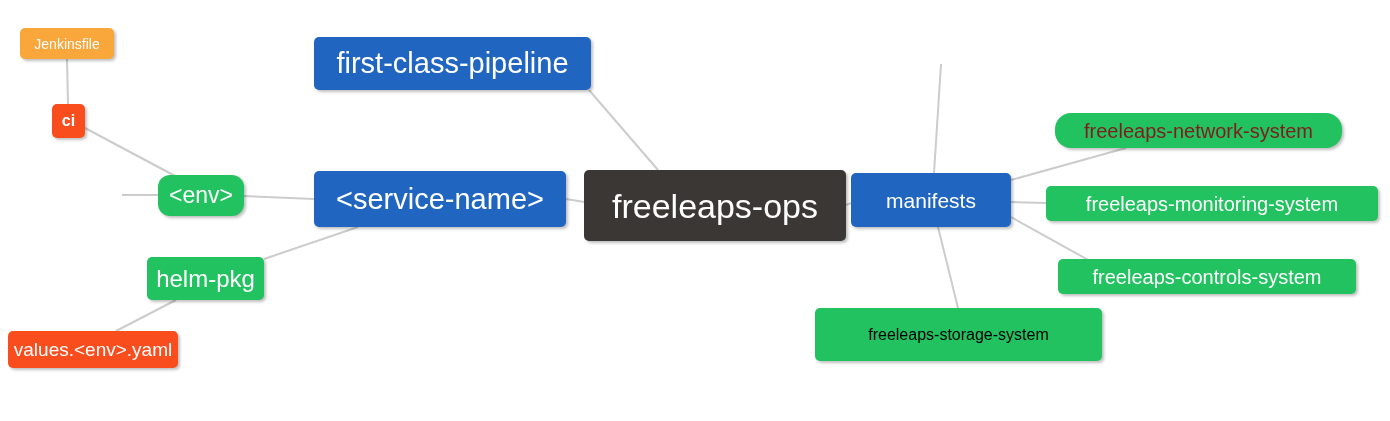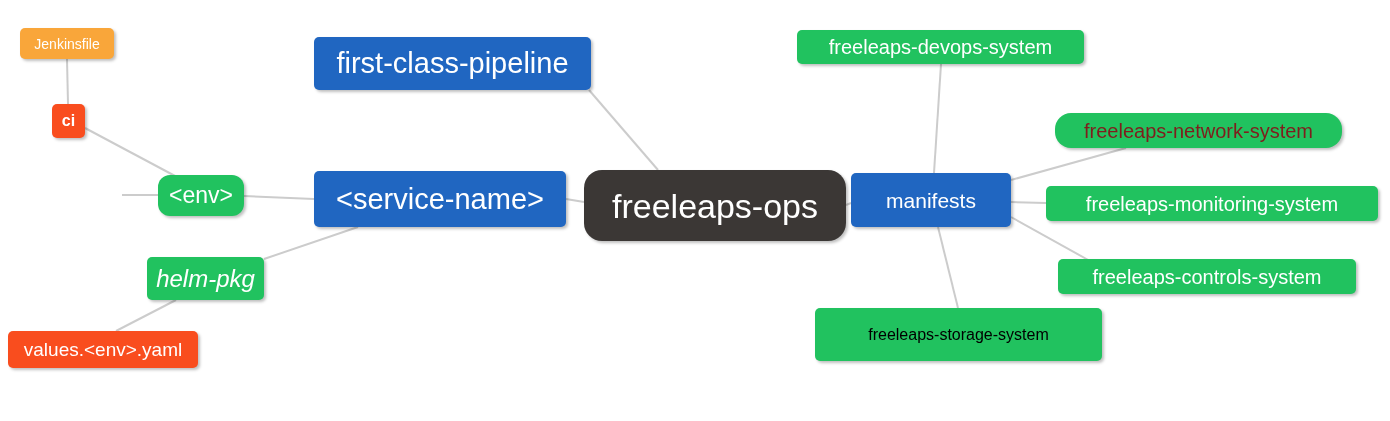--- a/index.html
+++ b/index.html
@@ -65,34 +65,31 @@
     </div>
     <div class="node" style="left: 158px; top: 175px; width: 86px; height: 41px; font-size: 23px; background: rgb(33, 194, 95); color: rgb(255, 255, 255); border-radius: 12px;">
       <span>&lt;env&gt;</span>
     </div>
     <div class="node" style="left: 314px; top: 37px; width: 277px; height: 53px; font-size: 29px; background: rgb(32, 102, 193); color: rgb(255, 255, 255);">
       <span>first-class-pipeline</span>
     </div>
     <div class="node" style="left: 314px; top: 171px; width: 252px; height: 56px; font-size: 29px; background: rgb(32, 102, 193); color: rgb(255, 255, 255);">
       <span>&lt;service-name&gt;</span>
     </div>
-    <div class="node" style="left: 584px; top: 170px; width: 262px; height: 71px; font-size: 34px; background: rgb(59, 55, 53); color: rgb(255, 255, 255); border-radius: 18px;">
+    <div class="node" style="left: 584px; top: 170px; width: 262px; height: 71px; font-size: 34px; background: rgb(59, 55, 53); color: rgb(255, 255, 255);">
       <span>freeleaps-ops</span>
     </div>
     <div class="node" style="left: 851px; top: 173px; width: 160px; height: 54px; font-size: 21px; background: rgb(32, 102, 193); color: rgb(255, 255, 255);">
       <span>manifests</span>
     </div>
-    <div class="node" style="left: 147px; top: 257px; width: 117px; height: 43px; font-size: 24px; background: rgb(33, 194, 95); color: rgb(255, 255, 255); font-style: italic;">
+    <div class="node" style="left: 147px; top: 257px; width: 117px; height: 43px; font-size: 24px; background: rgb(33, 194, 95); color: rgb(255, 255, 255);">
       <span>helm-pkg</span>
     </div>
-    <div class="node" style="left: 8px; top: 331px; width: 190px; height: 37px; font-size: 19px; background: rgb(249, 77, 30); color: rgb(255, 255, 255);">
+    <div class="node" style="left: 8px; top: 331px; width: 170px; height: 37px; font-size: 19px; background: rgb(249, 77, 30); color: rgb(255, 255, 255);">
       <span>values.&lt;env&gt;.yaml</span>
-    </div>
-    <div class="node" style="left: 797px; top: 30px; width: 287px; height: 34px; font-size: 20px; background: rgb(33, 194, 95); color: rgb(255, 255, 255);">
-      <span>freeleaps-devops-system</span>
     </div>
     <div class="node" style="left: 1055px; top: 113px; width: 287px; height: 35px; font-size: 20px; background: rgb(33, 194, 95); color: #7f1d1d; border-radius: 16px;">
       <span>freeleaps-network-system</span>
     </div>
     <div class="node" style="left: 1046px; top: 186px; width: 332px; height: 35px; font-size: 20px; background: rgb(33, 194, 95); color: rgb(255, 255, 255); justify-content: center;">
       <span>freeleaps-monitoring-system</span>
     </div>
     <div class="node" style="left: 1058px; top: 259px; width: 298px; height: 35px; font-size: 20px; background: rgb(33, 194, 95); color: rgb(255, 255, 255);">
       <span>freeleaps-controls-system</span>
     </div>

